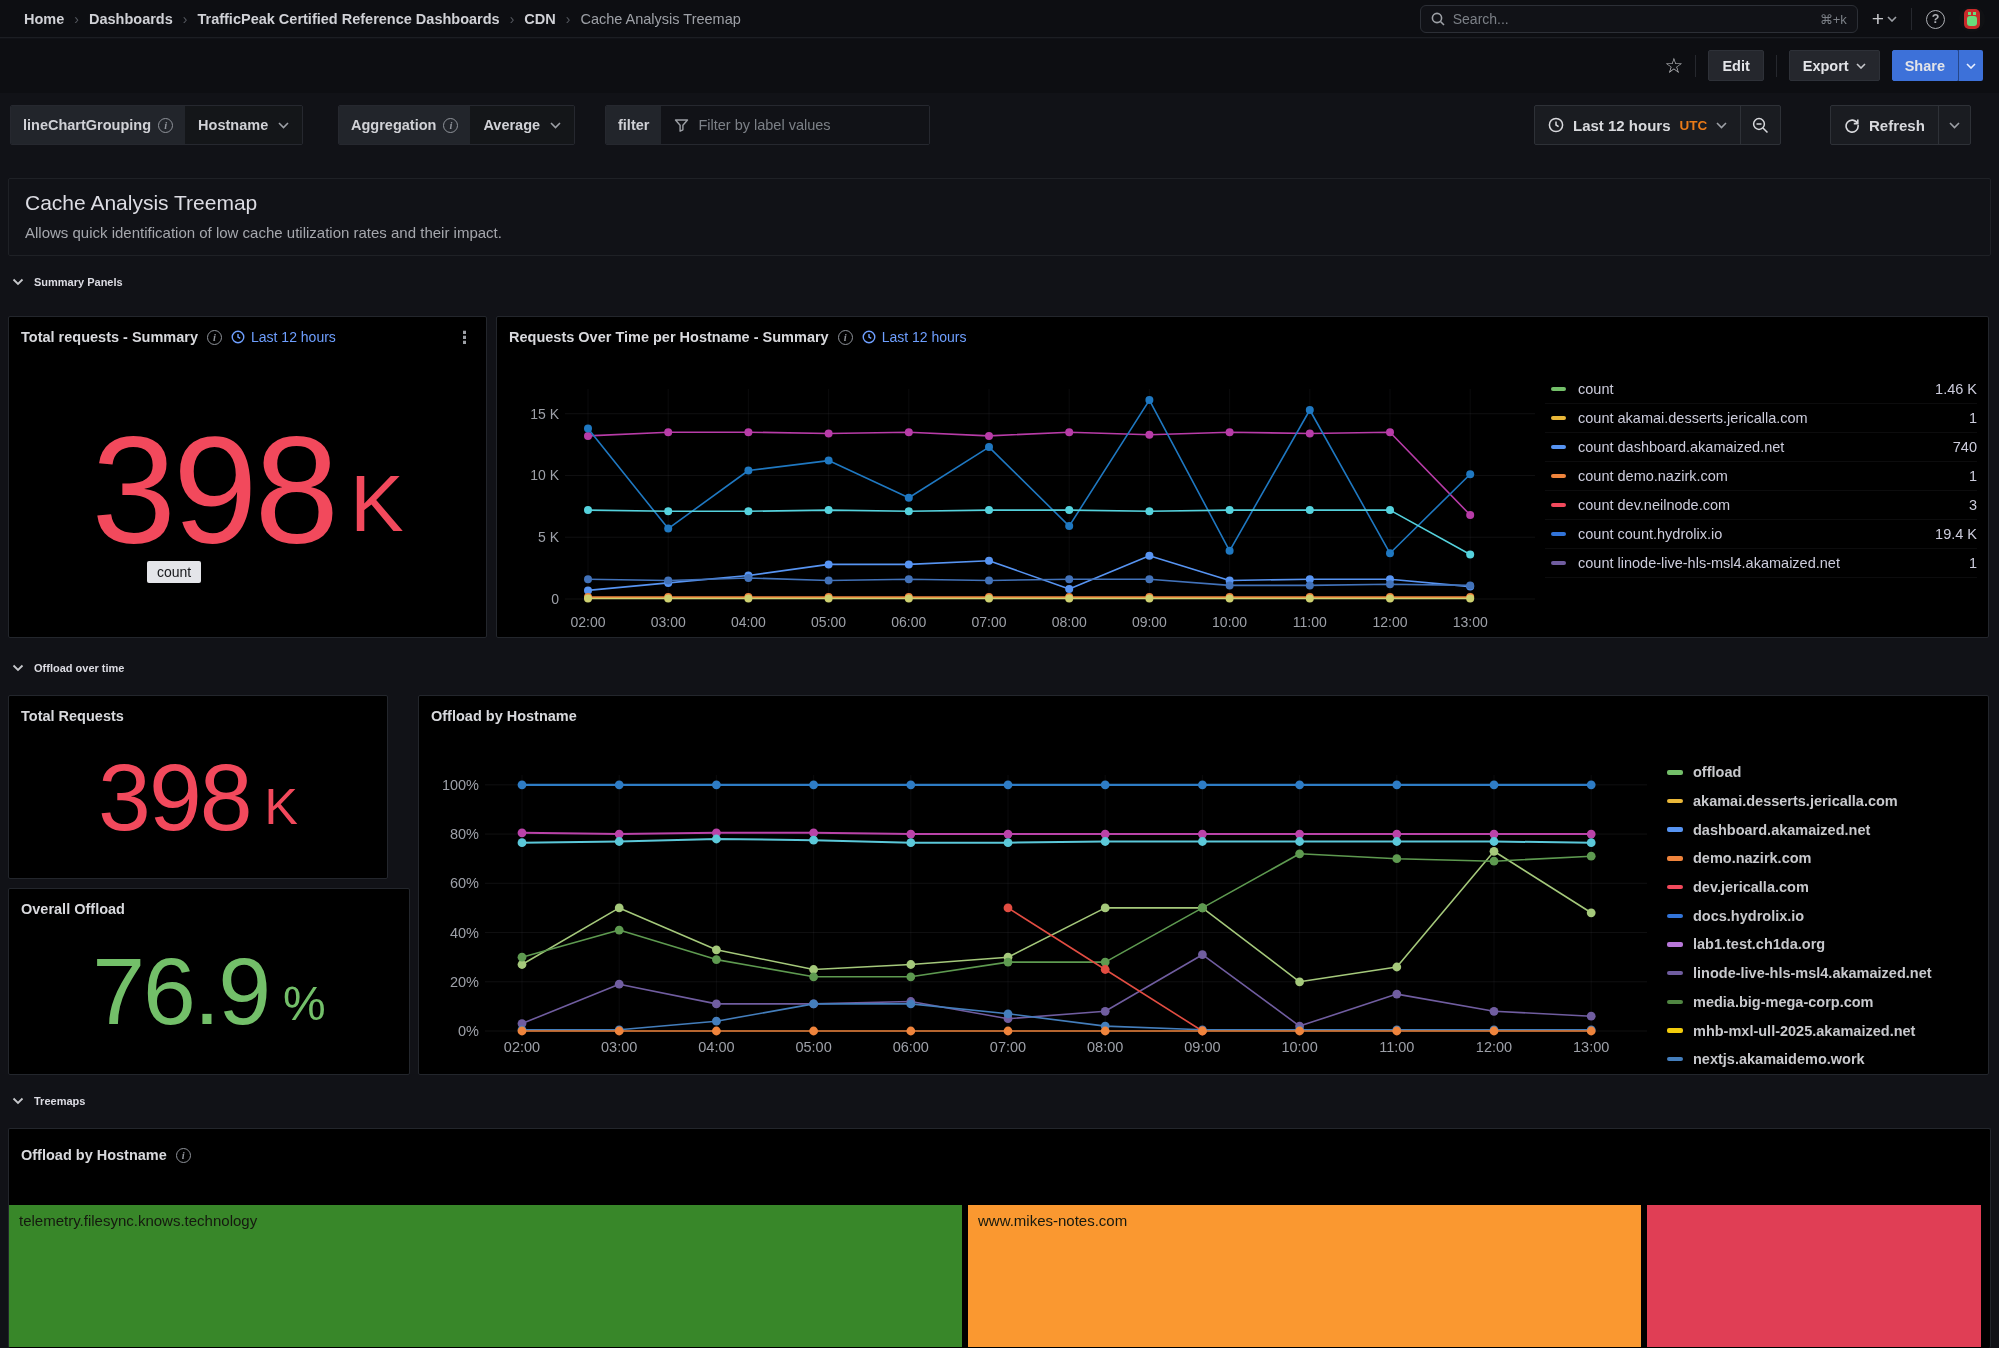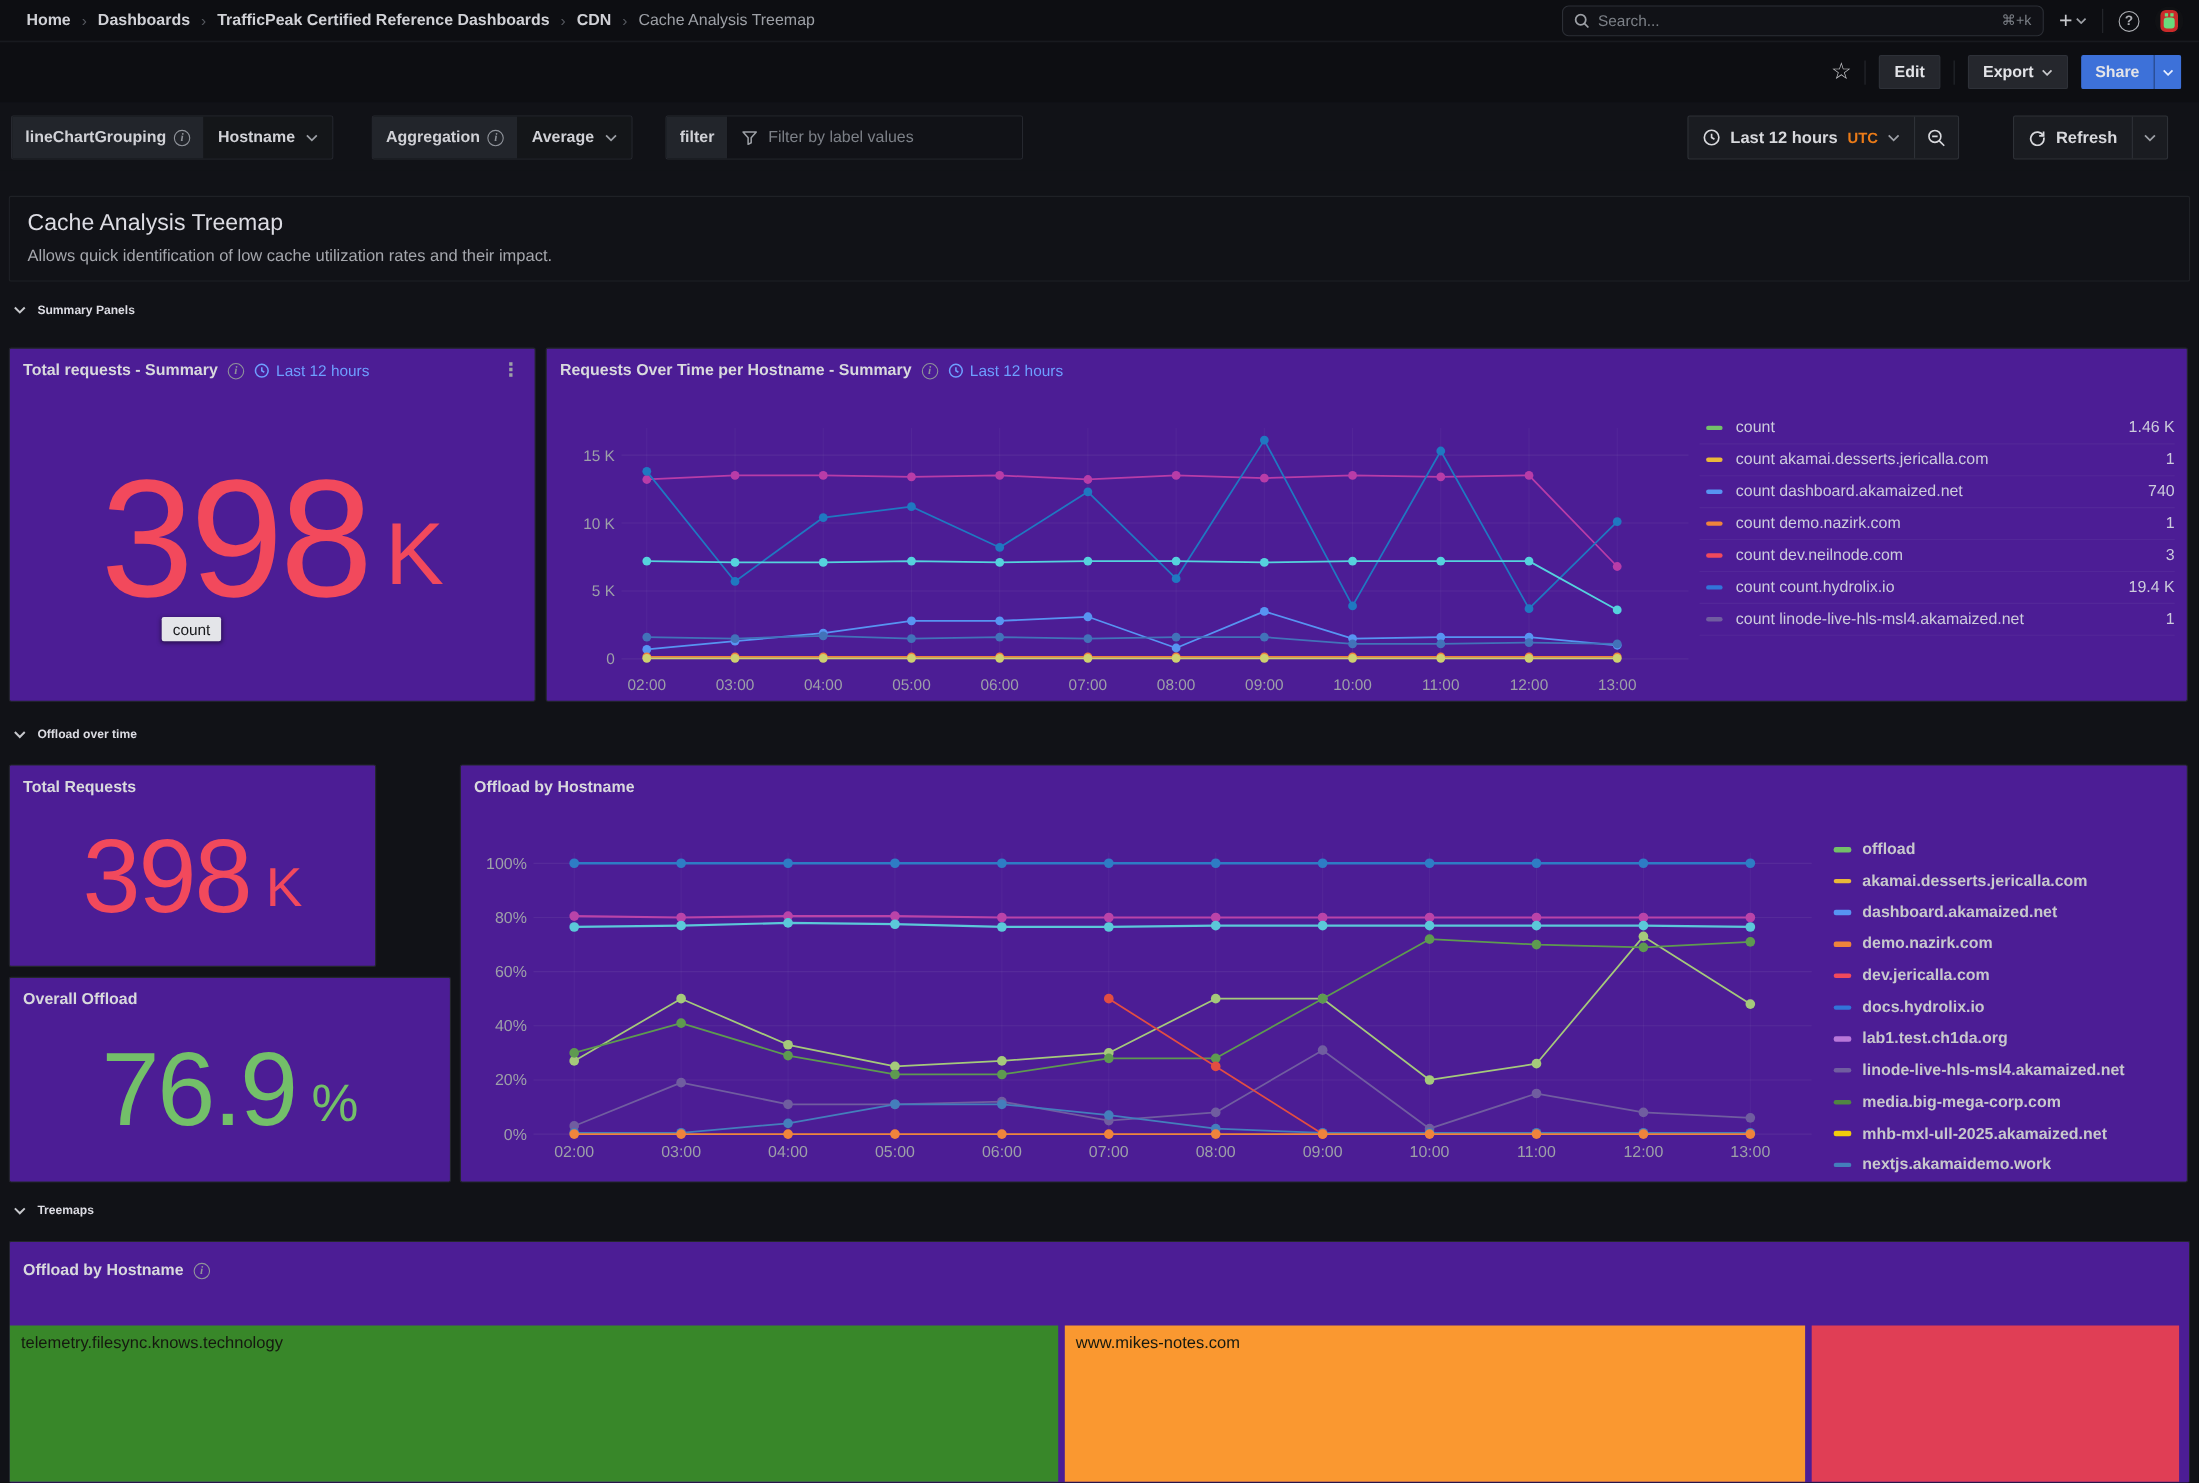--- a/index.html
+++ b/index.html
@@ -40,21 +40,21 @@
   .tool-seg { display:flex; align-items:center; gap:9px; padding:0 13px; font-size:15px; font-weight:600; cursor:pointer; }
   .tool-divider { width:1px; background:#2e3137; }
   .utc { color:#eb7b18; font-weight:700; font-size:13.5px; }
   .chev { display:inline-block; }
 
   
   .title-panel { position:absolute; left:8px; top:178px; width:1983px; height:78px; border:1px solid #1f2126; border-radius:2px; padding:12px 16px; }
   .page-title { font-size:21px; font-weight:500; color:#dcdce3; }
   .page-desc { margin-top:9px; font-size:15px; color:#a5a7ad; }
   .section-hdr { position:absolute; display:flex; align-items:center; gap:10px; font-size:11px; font-weight:700; color:#dcdce3; cursor:pointer; }
-  .panel { position:absolute; background:#4c1d95; border:1px solid #23262c; border-radius:2px; }
+  .panel { position:absolute; background:#000000; border:1px solid #23262c; border-radius:2px; }
   .panel-hdr { position:absolute; left:0; top:0; width:100%; height:40px; display:flex; align-items:center; padding:0 12px; gap:9px; }
   .panel-title { font-size:14.5px; font-weight:600; color:#d8d9dd; }
   .time-badge { display:flex; align-items:center; gap:6px; color:#6e9fff; font-size:14px; font-weight:500; cursor:pointer; }
   .kebab { margin-left:auto; color:#9da0a6; font-size:17px; font-weight:700; cursor:pointer; letter-spacing:1px; }
 
   .bigstat { position:absolute; left:0; top:36px; right:0; bottom:10px; display:flex; align-items:center; justify-content:center; }
   .bigstat .num { font-weight:500; letter-spacing:-3px; line-height:1; }
   .bigstat .unit { font-weight:500; margin-left:14px; line-height:1; align-self:center; position:relative; top:14px; }
   .stat-red { color:#f2495c; }
   .stat-green { color:#73bf69; }
@@ -433,21 +433,21 @@
       </div>
   </div>
 
   <div class="section-hdr" style="left:12px; top:662px;">
     <svg width="12" height="8" viewBox="0 0 12 8">
         <path d="M1.5 1.5L6 6l4.5-4.5" fill="none" stroke="#c7c8cc" stroke-width="1.8"></path>
       </svg>
     <span>Offload over time</span>
   </div>
 
-  <div class="panel" style="left:8px; top:695px; width:334px; height:184px;padding-left:20px;">
+  <div class="panel" style="left:8px; top:695px; width:380px; height:184px;padding-left:20px;">
     <div class="panel-hdr">
         <span class="panel-title">Total Requests</span>
       </div>
     <div class="bigstat" style="top:30px;">
       <span class="num stat-red" style="font-size:95px; letter-spacing:-2px;">398</span>
       <span class="unit stat-red" style="font-size:50px; top:10px;">K</span>
     </div>
   </div>
 
   <div class="panel" style="left:8px; top:888px; width:402px; height:187px;">

